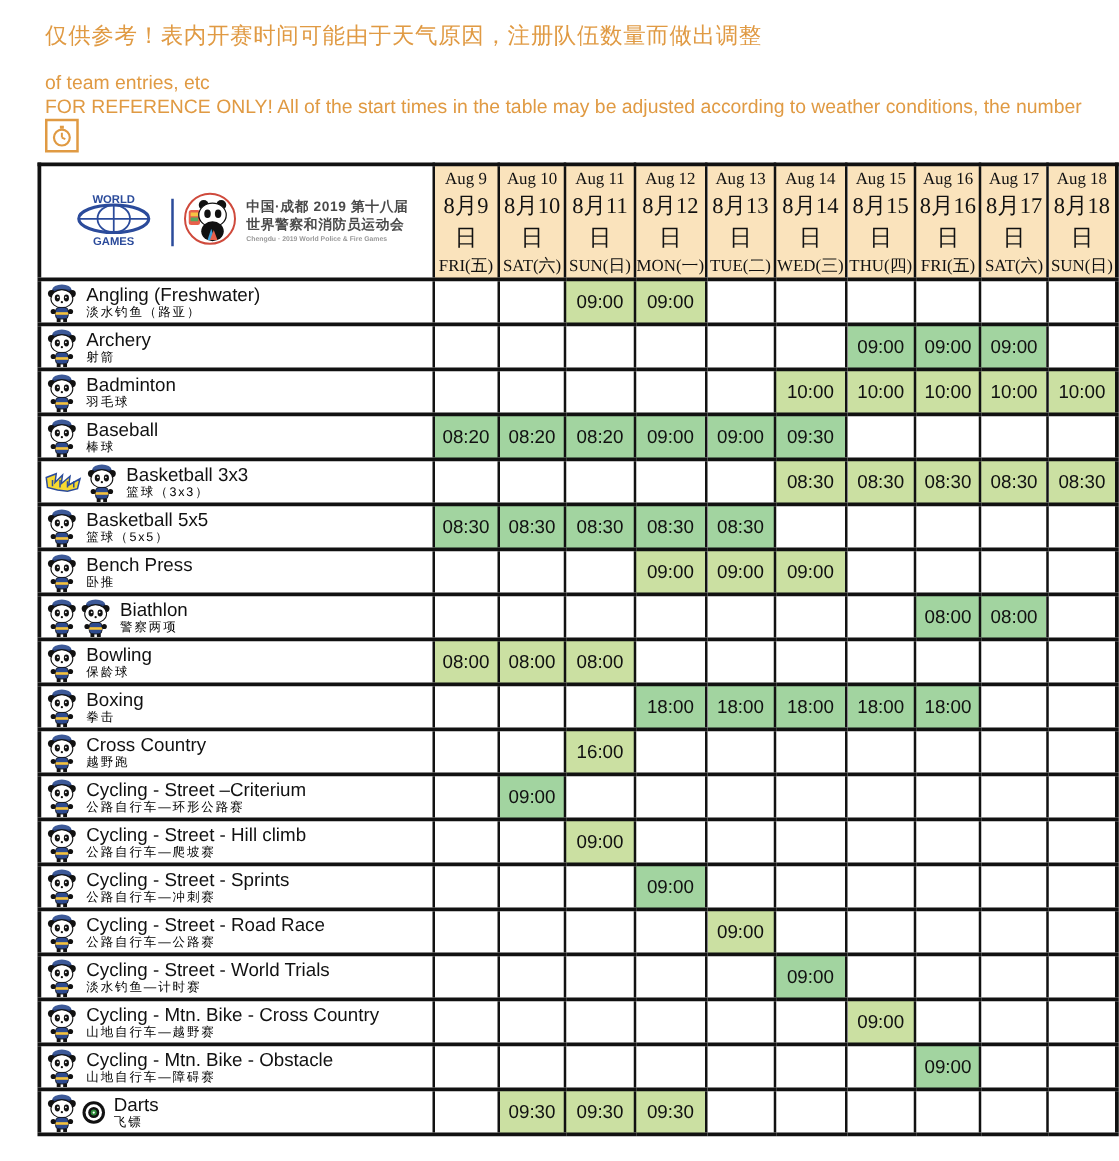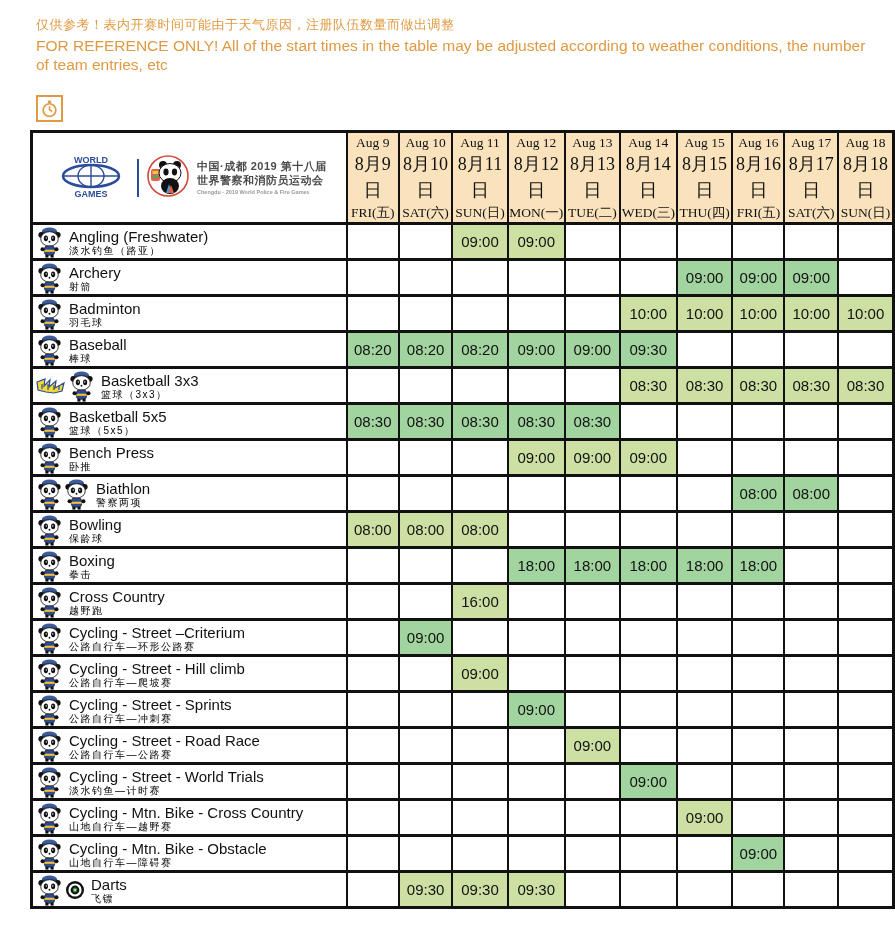--- a/index.html
+++ b/index.html
@@ -10,21 +10,21 @@
     --border:#111111;
   }
   *{box-sizing:border-box;}
   html,body{margin:0;padding:0;}
   body{
     width:895px;height:929px;position:relative;overflow:hidden;
     background:#ffffff;font-family:"Liberation Sans",sans-serif;
   }
   
   .notes{position:absolute;left:36px;top:16px;color:var(--accent);width:840px;}
-  .note-zh{font-size:13px;margin-bottom:3px;letter-spacing:0.5px;}
+  .note-zh{font-size:18px;margin-bottom:18px;letter-spacing:0.5px;}
   .note-en{font-size:15.5px;line-height:18.5px;}
   .icon-note{position:absolute;left:36px;top:92px;display:flex;align-items:flex-start;color:var(--accent);}
   .sw-box{width:27px;height:27px;border:2px solid var(--accent);display:flex;align-items:center;justify-content:center;margin-right:9px;margin-top:3px;flex:0 0 auto;}
   .icon-note-text .note-zh{font-size:15px;margin-bottom:1px;}
   .icon-note-text .note-en{font-size:15.5px;}
   
   table.schedule{
     position:absolute;left:30px;top:130px;
     border-collapse:collapse;table-layout:fixed;
     border:3px solid var(--border);
@@ -53,22 +53,22 @@
   .logo-divider{width:2px;height:38px;background:#2B4B9B;flex:0 0 auto;}
   .event-text{display:flex;flex-direction:column;line-height:1.25;text-align:left;justify-content:center;}
   .ev-zh{font-size:11px;font-weight:bold;color:#4a4a4a;white-space:nowrap;letter-spacing:0.5px;}
   .ev-en{font-size:5.5px;color:#999;white-space:nowrap;margin-top:1px;}
 </style>
 </head>
 <body>
 
 <div class="notes">
   <div class="note-zh">仅供参考！表内开赛时间可能由于天气原因，注册队伍数量而做出调整</div>
+  <div class="note-en">of  team entries, etc</div>
   <div class="note-en">FOR REFERENCE ONLY! All of the start times in the table may be adjusted according to weather conditions, the number</div>
-  <div class="note-en">of  team entries, etc</div>
 </div>
 
 <div class="icon-note">
   <span class="sw-box">
     <svg width="19" height="19" viewBox="0 0 24 24">
       <rect x="10" y="2" width="4" height="3" fill="#E09A43"></rect>
       <circle cx="12" cy="14" r="8" fill="none" stroke="#E09A43" stroke-width="2.2"></circle>
       <line x1="12" y1="14" x2="12" y2="9" stroke="#E09A43" stroke-width="2"></line>
       <line x1="12" y1="14" x2="15.5" y2="15.5" stroke="#E09A43" stroke-width="2"></line>
     </svg>

